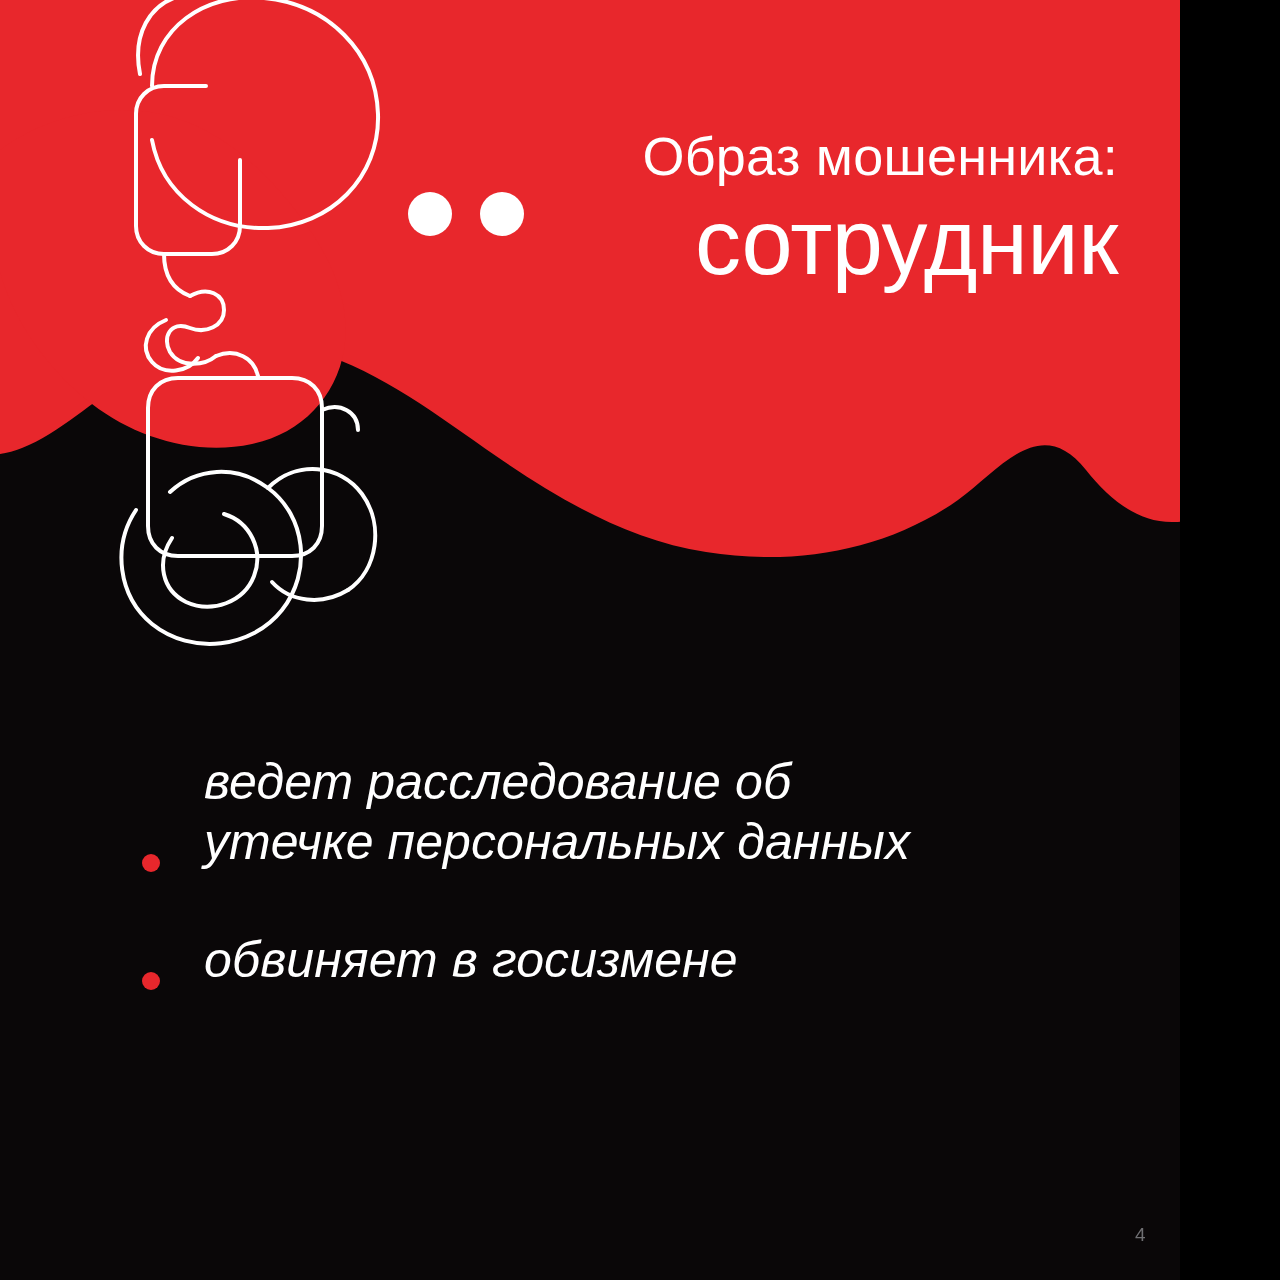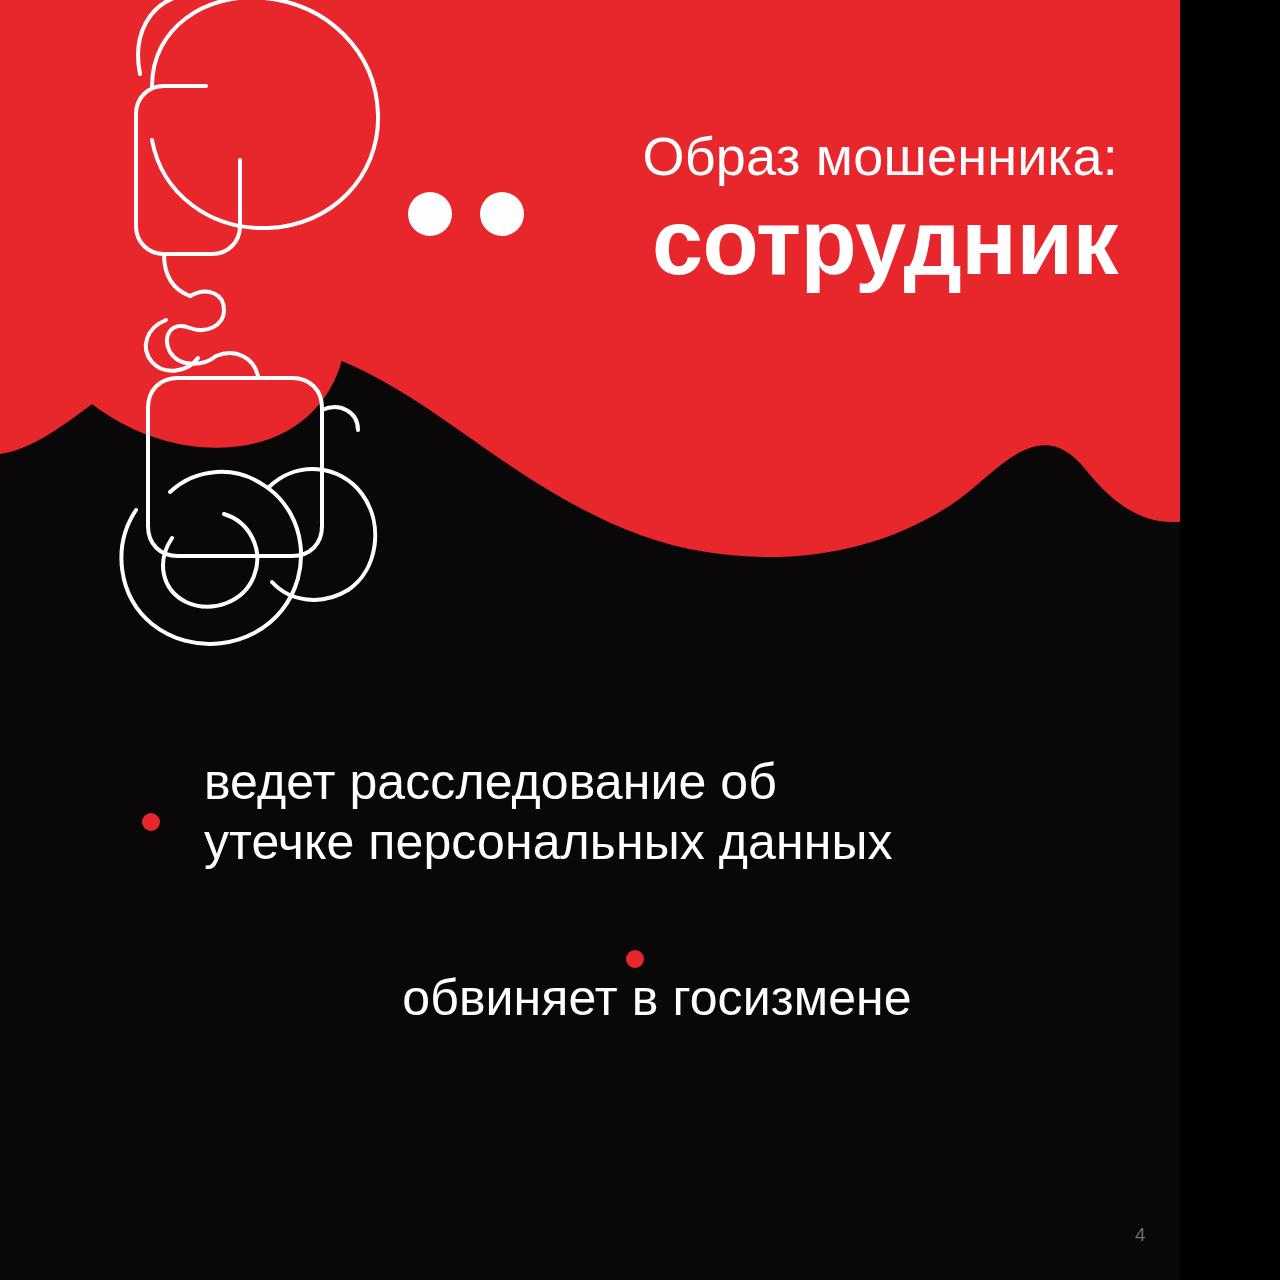--- a/index.html
+++ b/index.html
@@ -64,44 +64,44 @@
     line-height: 1.06;
     color: #ffffff;
     font-weight: 400;
     letter-spacing: 0.2px;
     margin: 0 0 6px 0;
   }
   .headline {
     font-size: 92px;
     line-height: 1.12;
     color: #ffffff;
-    font-weight: 700;
+    font-weight: 400;
     letter-spacing: -0.5px;
     margin: 0;
     text-transform: lowercase;
   }
   .headline .l2 {
     display: block;
   }
 
   
   .bullets {
     position: absolute;
     left: 142px;
     top: 752px;
     width: 1030px;
   }
   .bullet {
     display: flex;
-    align-items: center;
+    align-items: flex-end;
     margin-bottom: 58px;
+    font-style: italic;
   }
   .bullet:last-child {
     margin-bottom: 0;
-    flex-direction: column;
   }
   .bullet .dot {
     flex: 0 0 auto;
     width: 18px;
     height: 18px;
     border-radius: 50%;
     background: #e8272c;
     margin-top: 20px;
     margin-right: 44px;
   }

